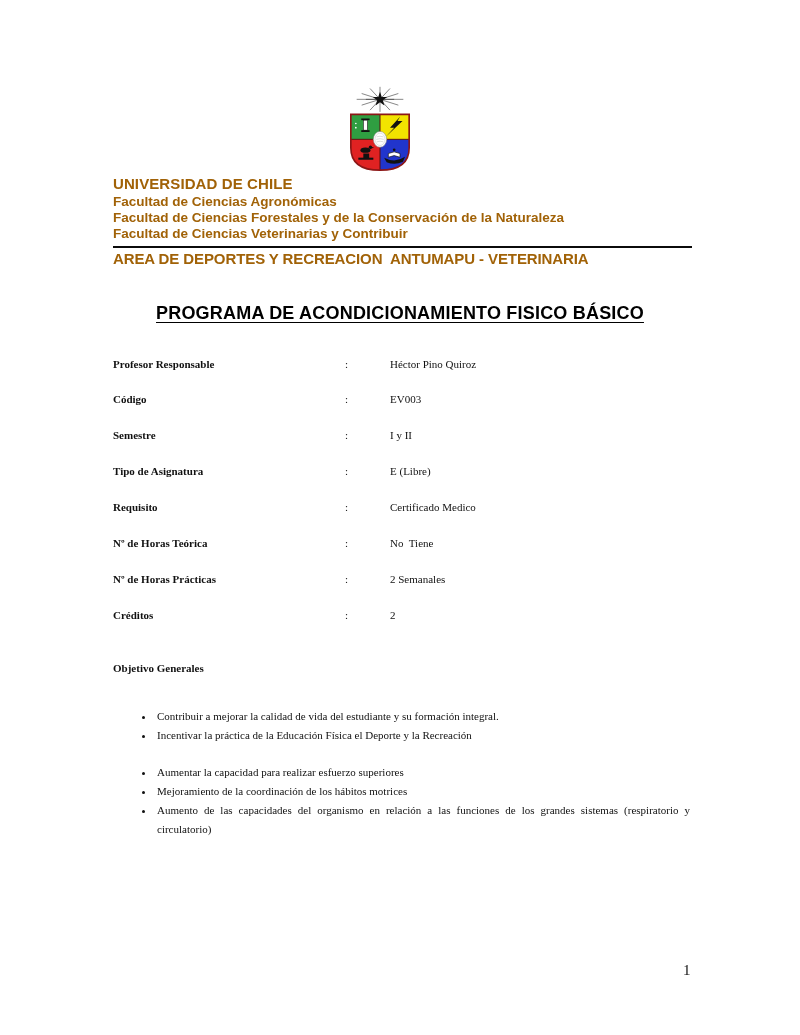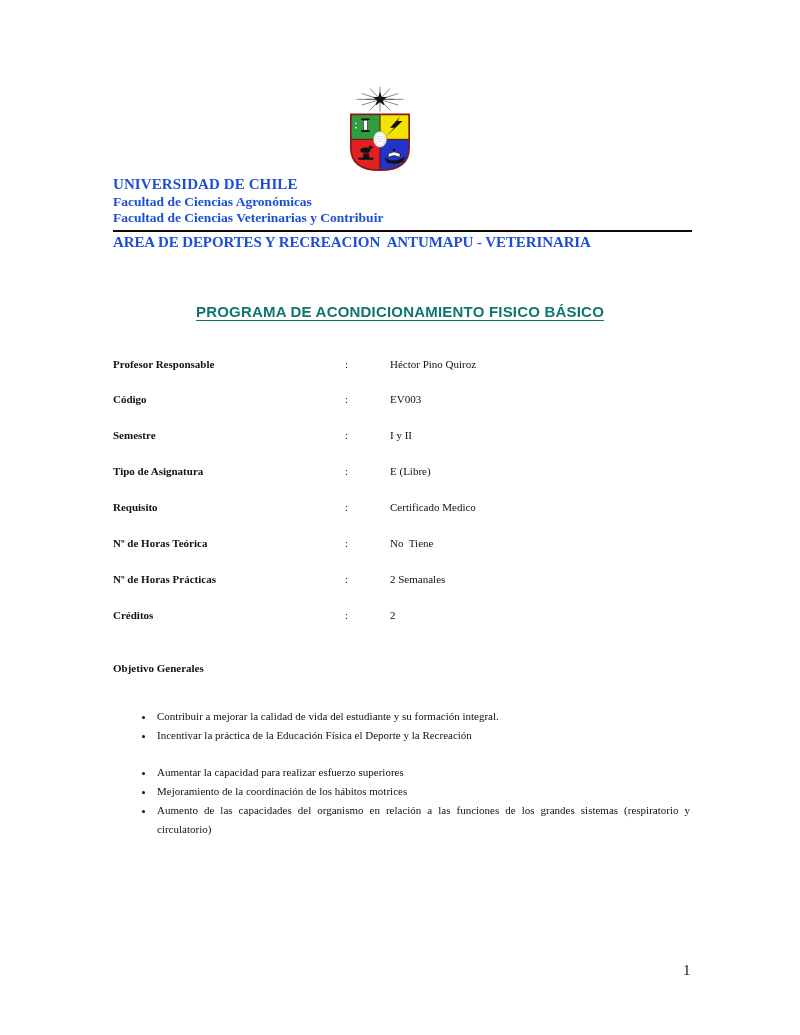--- a/index.html
+++ b/index.html
@@ -6,31 +6,31 @@
   #page {
     position:relative; width:800px; height:1035px; background:#ffffff;
     margin:0 auto; overflow:hidden;
     font-family:"Liberation Serif", serif; color:#111;
   }
   
   .logo { position:absolute; left:330px; top:86px; width:100px; height:85px; }
 
   
   .header { position:absolute; left:113px; top:174px; width:579px;
-            font-family:Liberation Serif, serif; font-weight:bold; color:#1d4ed8; }
+            font-family:Liberation Sans, sans-serif; font-weight:bold; color:#a16207; }
   .hdr-univ { font-size:15px; line-height:20px; letter-spacing:0.1px; }
   .hdr-fac  { font-size:13.5px; line-height:16px; }
   .hdr-rule { border:0; border-top:2.5px solid #0b0b0b; margin:4px 0 1px 0; }
   .hdr-area { font-size:15px; line-height:19px; white-space:pre-wrap; letter-spacing:-0.1px; }
 
   
   .title-wrap { position:absolute; left:0; top:303px; width:800px; text-align:center; }
   .doc-title {
     display:inline-block; font-family:"Liberation Sans", sans-serif; font-weight:bold;
-    font-size:15px; color:#0f766e; text-decoration:underline; text-underline-offset:3px;
+    font-size:18px; color:#000000; text-decoration:underline; text-underline-offset:3px;
     letter-spacing:0.2px;
   }
 
   
   .body { position:absolute; left:113px; top:355px; width:577px; font-size:11px; }
   .field-row { display:flex; line-height:19px; margin-bottom:17px; }
   .field-row.multi { margin-bottom:16px; }
   .f-label { width:232px; font-weight:bold; flex:none; }
   .f-colon { width:45px; flex:none; }
   .f-value { flex:1; white-space:pre-wrap; }
@@ -101,20 +101,21 @@
       <ellipse cx="60" cy="64" rx="6" ry="7.4" fill="none" stroke="#bbb" stroke-width="0.5"></ellipse>
       <path d="M56,61 Q60,59.5 64,61 M55.5,64 Q60,62.5 64.5,64 M56,67 Q60,65.5 64,67" stroke="#aaa" stroke-width="0.5" fill="none"></path>
     </g>
 
     <path d="M25,34 L95,34 L95,74 Q95,101 60,101 Q25,101 25,74 Z" fill="none" stroke-width="2" stroke="#8c1616"></path>
   </svg>
 
   <div class="header">
     <div class="hdr-univ">UNIVERSIDAD DE CHILE</div>
     <div class="hdr-fac">Facultad de Ciencias Agronómicas</div>
+    <div class="hdr-fac">Facultad de Ciencias Forestales y de la Conservación de la Naturaleza</div>
     <div class="hdr-fac">Facultad de Ciencias Veterinarias y Contribuir</div>
     <hr class="hdr-rule">
     <div class="hdr-area">AREA DE DEPORTES Y RECREACION  ANTUMAPU - VETERINARIA</div>
   </div>
 
   <div class="title-wrap">
     <span class="doc-title">PROGRAMA DE ACONDICIONAMIENTO FISICO BÁSICO</span>
   </div>
 
   <div class="body">

